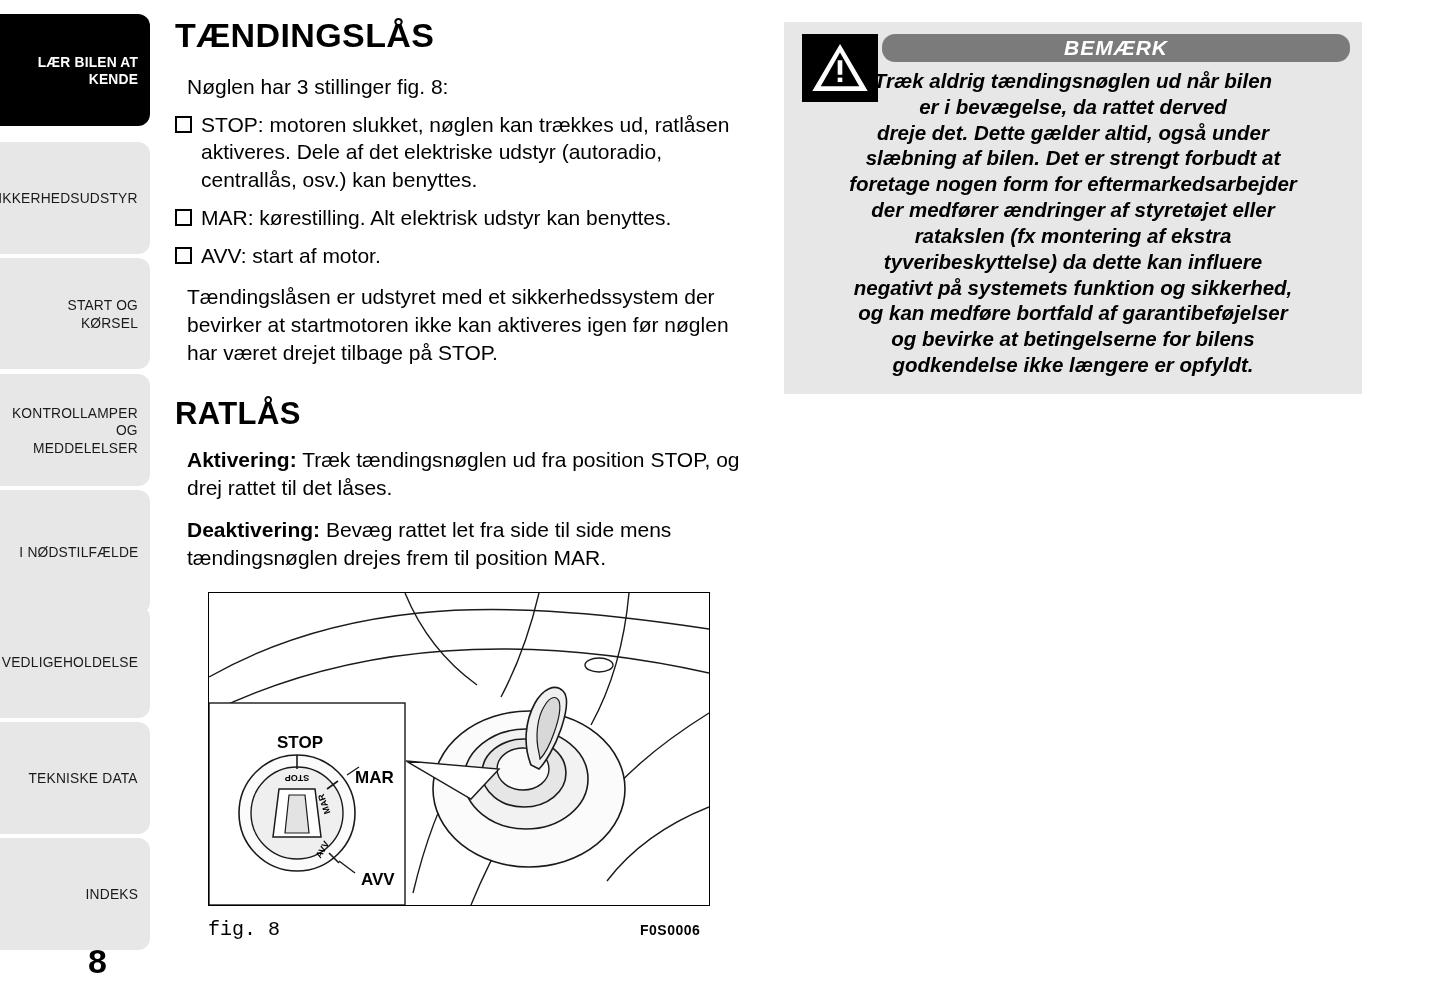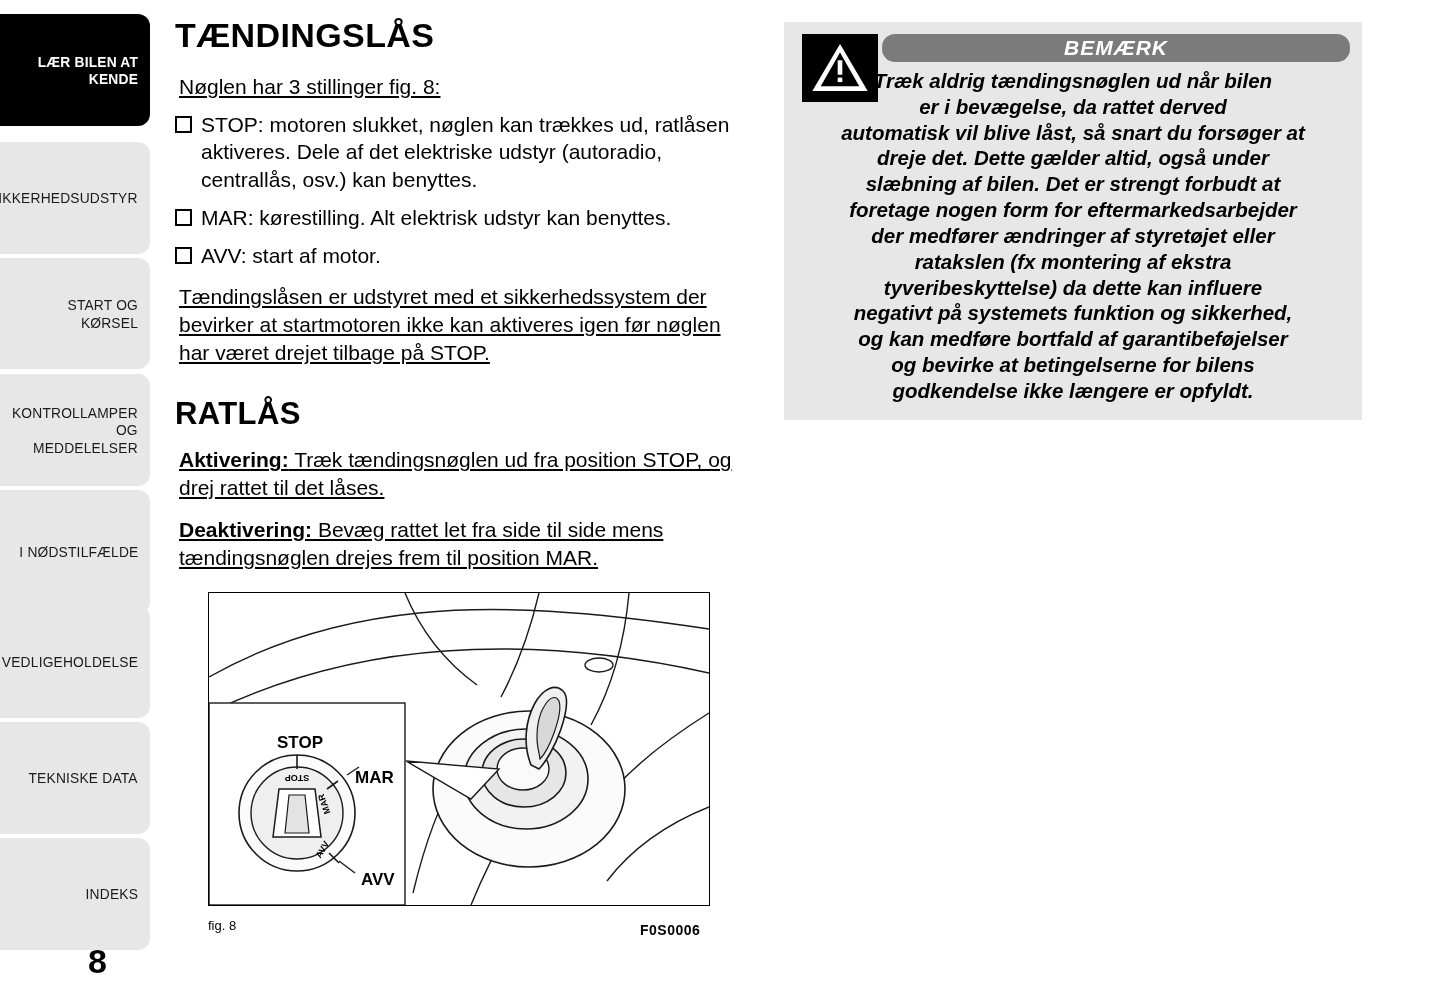--- a/index.html
+++ b/index.html
@@ -82,22 +82,21 @@
   h2.section-title {
     font-size: 31px;
     font-weight: bold;
     margin: 30px 0 14px 0;
     letter-spacing: 0.4px;
     font-family: "Liberation Sans", sans-serif;
   }
   p.body {
     font-size: 21px;
     line-height: 1.32;
-    margin: 0 0 14px 4px;
-    text-decoration: underline;
+    margin: 0 0 14px 12px;
   }
   p.body.tight { margin-bottom: 10px; }
   .bullet-list { margin: 0 0 14px 0; }
   .bullet {
     font-size: 21px;
     line-height: 1.32;
     position: relative;
     padding-left: 26px;
     margin-bottom: 10px;
   }
@@ -126,21 +125,22 @@
     height: 312px;
     border: 1px solid #000;
     position: relative;
     overflow: hidden;
     background: #fff;
   }
   #fig-caption {
     position: absolute;
     left: 208px;
     top: 918px;
-    font-size: 13px;
+    font-size: 20px;
+    font-family: Liberation Mono, monospace;
   }
   #fig-code {
     position: absolute;
     left: 640px;
     top: 922px;
     font-size: 14px;
     font-weight: bold;
     letter-spacing: 0.5px;
   }
   .fig-text {
@@ -335,21 +335,20 @@
         <polygon points="30,11 50,46 10,46" fill="#000000"></polygon>
         <rect x="27.6" y="19" width="4.8" height="15" fill="#ffffff"></rect>
         <rect x="27.6" y="37" width="4.8" height="4.6" fill="#ffffff"></rect>
       </svg>
     </div>
     <div id="note-title-bar">BEMÆRK</div>
   </div>
   <div id="note-text">
     <span class="l">Træk aldrig tændingsnøglen ud når bilen</span>
     <span class="l">er i bevægelse, da rattet derved</span>
-    <span class="l">automatisk vil blive låst, så snart du forsøger at</span>
     <span class="l">dreje det. Dette gælder altid, også under</span>
     <span class="l">slæbning af bilen. Det er strengt forbudt at</span>
     <span class="l">foretage nogen form for eftermarkedsarbejder</span>
     <span class="l">der medfører ændringer af styretøjet eller</span>
     <span class="l">ratakslen (fx montering af ekstra</span>
     <span class="l">tyveribeskyttelse) da dette kan influere</span>
     <span class="l">negativt på systemets funktion og sikkerhed,</span>
     <span class="l">og kan medføre bortfald af garantibeføjelser</span>
     <span class="l">og bevirke at betingelserne for bilens</span>
     <span class="l">godkendelse ikke længere er opfyldt.</span>

